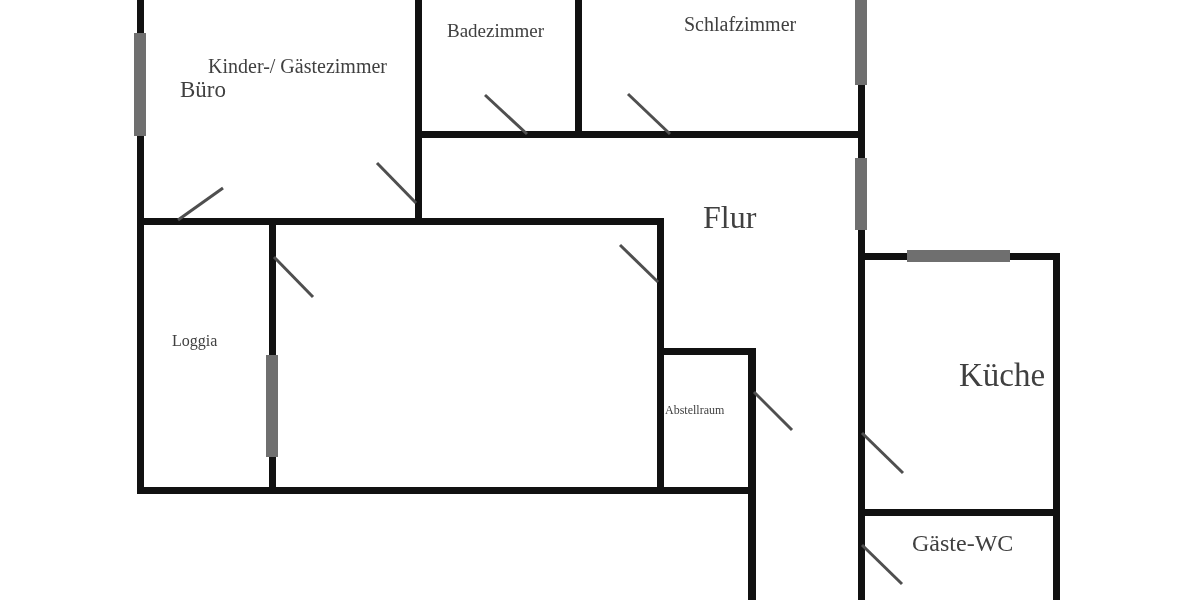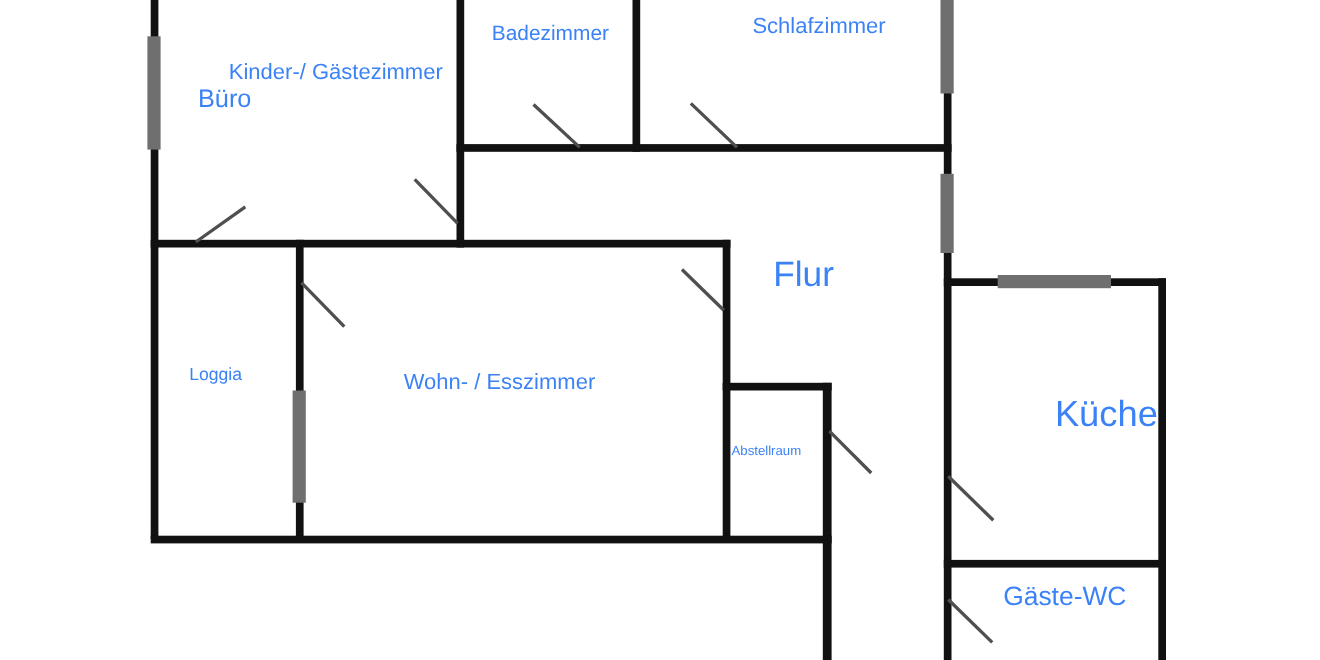--- a/index.html
+++ b/index.html
@@ -20,21 +20,22 @@
     top: 0;
     width: 1200px;
     height: 600px;
     display: block;
   }
   .room-label {
     position: absolute;
     white-space: nowrap;
     line-height: 1.0;
     letter-spacing: 0px;
-    color: #3b82f6;
+    color: #404040;
+    font-family: Liberation Serif, serif;
   }
 </style>
 </head>
 <body>
 
 <div class="plan" style="background: rgb(255, 255, 255); color: rgb(28, 28, 28);">
   <svg id="plan-svg" viewBox="0 0 1200 600">
       <rect x="137" y="0" width="7" height="490" fill="#111111"></rect>
       <rect x="415" y="0" width="7" height="225" fill="#111111"></rect>
       <rect x="575" y="0" width="7" height="138" fill="#111111"></rect>
@@ -62,19 +63,18 @@
       <line x1="274" y1="257" x2="313" y2="297" stroke="#4f4f4f" stroke-width="3"></line>
       <line x1="754" y1="392" x2="792" y2="430" stroke="#4f4f4f" stroke-width="3"></line>
       <line x1="862" y1="433" x2="903" y2="473" stroke="#4f4f4f" stroke-width="3"></line>
       <line x1="862" y1="545" x2="902" y2="584" stroke="#4f4f4f" stroke-width="3"></line>
     </svg>
 
   <div class="room-label" style="left: 180px; top: 56px; font-size: 20px; margin-left: 28px;">Kinder-/ Gästezimmer</div>
   <div class="room-label" style="left: 180px; top: 78px; font-size: 23px;">Büro</div>
   <div class="room-label" style="left: 447px; top: 21px; font-size: 19px;">Badezimmer</div>
   <div class="room-label" style="left: 684px; top: 14px; font-size: 20px;">Schlafzimmer</div>
-  <div class="room-label" style="left: 703px; top: 201px; font-size: 32px; margin-top: 32px;">Flur</div>
+  <div class="room-label" style="left: 703px; top: 201px; font-size: 32px;">Flur</div>
   <div class="room-label" style="left: 172px; top: 333px; font-size: 16px;">Loggia</div>
-  <div class="room-label" style="left: 367px; top: 338px; font-size: 20px;">Wohn- / Esszimmer</div>
   <div class="room-label" style="left: 665px; top: 404px; font-size: 12px;">Abstellraum</div>
   <div class="room-label" style="left: 911px; top: 359px; font-size: 33px; margin-left: 48px;">Küche</div>
   <div class="room-label" style="left: 912px; top: 531px; font-size: 24px;">Gäste-WC</div>
 </div>
 
 </body></html>

